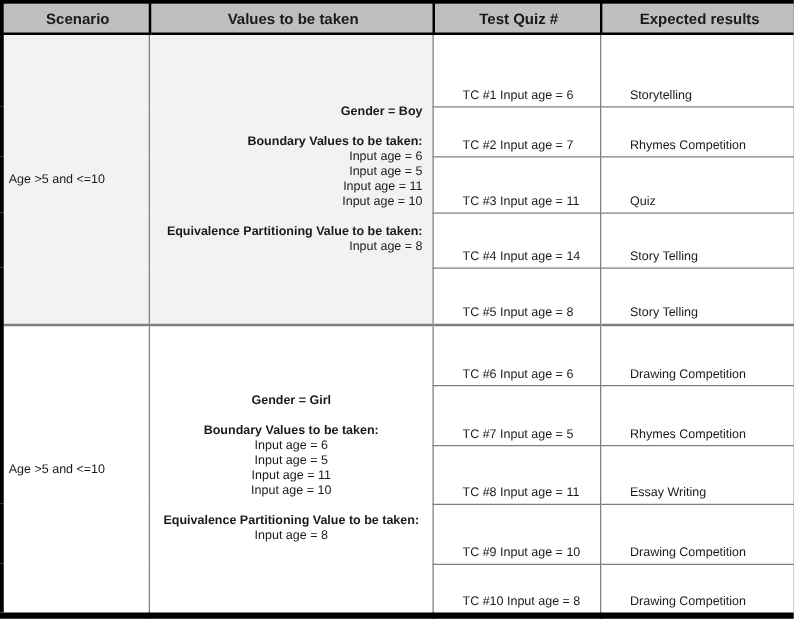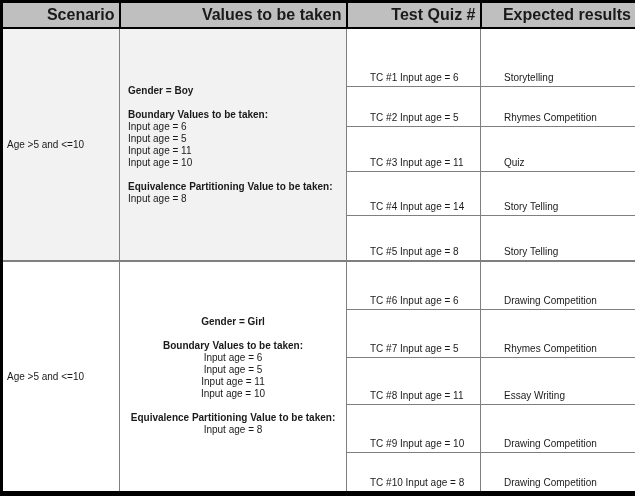--- a/index.html
+++ b/index.html
@@ -20,23 +20,23 @@
     border-collapse:collapse;
     table-layout:fixed;
     width:635px;
     border:3px solid var(--outer);
     border-bottom-width:5px;
     box-sizing:border-box;
   }
   
   th{
     background:var(--header-bg);
-    font-size:16px;
+    font-size:12px;
     font-weight:bold;
-    text-align:right;
+    text-align:center;
     vertical-align:middle;
     padding:3px 4px 3px 7px;
     height:17px;
     border:2px solid var(--outer);
     border-bottom:2px solid var(--outer);
     white-space:nowrap;
     overflow:hidden;
   }
   
   td{
@@ -51,21 +51,21 @@
     white-space:nowrap;
   }
   td.scenario-cell{
     vertical-align:middle;
     padding:0 4px;
   }
   td.values-cell{
     vertical-align:middle;
     padding:0 8px;
   }
-  td.values-cell.align-left{text-align:left;}
+  td.values-cell.align-left{text-align:right;}
   td.values-cell.align-center{text-align:center;}
   .values-line{
     line-height:12px;
     min-height:12px;
     white-space:nowrap;
   }
   .values-line.bold{font-weight:bold;}
   tr.section-start td{border-top:2px solid var(--inner);}
   td.shaded{background:var(--shaded-bg);}
 </style>
@@ -99,21 +99,21 @@
           <div class="values-line">Input age = 11</div>
           <div class="values-line">Input age = 10</div>
           <div class="values-line"></div>
           <div class="values-line bold">Equivalence Partitioning Value to be taken:</div>
           <div class="values-line">Input age = 8</div>
         </td>
         <td class="tc-cell">TC #1 Input age = 6</td>
         <td class="exp-cell">Storytelling</td>
       </tr>
       <tr style="height: 40px;">
-        <td class="tc-cell">TC #2 Input age = 5</td>
+        <td class="tc-cell">TC #2 Input age = 7</td>
         <td class="exp-cell">Rhymes Competition</td>
       </tr>
       <tr style="height: 45px;">
         <td class="tc-cell">TC #3 Input age = 11</td>
         <td class="exp-cell">Quiz</td>
       </tr>
       <tr style="height: 44px;">
         <td class="tc-cell">TC #4 Input age = 14</td>
         <td class="exp-cell">Story Telling</td>
       </tr>

